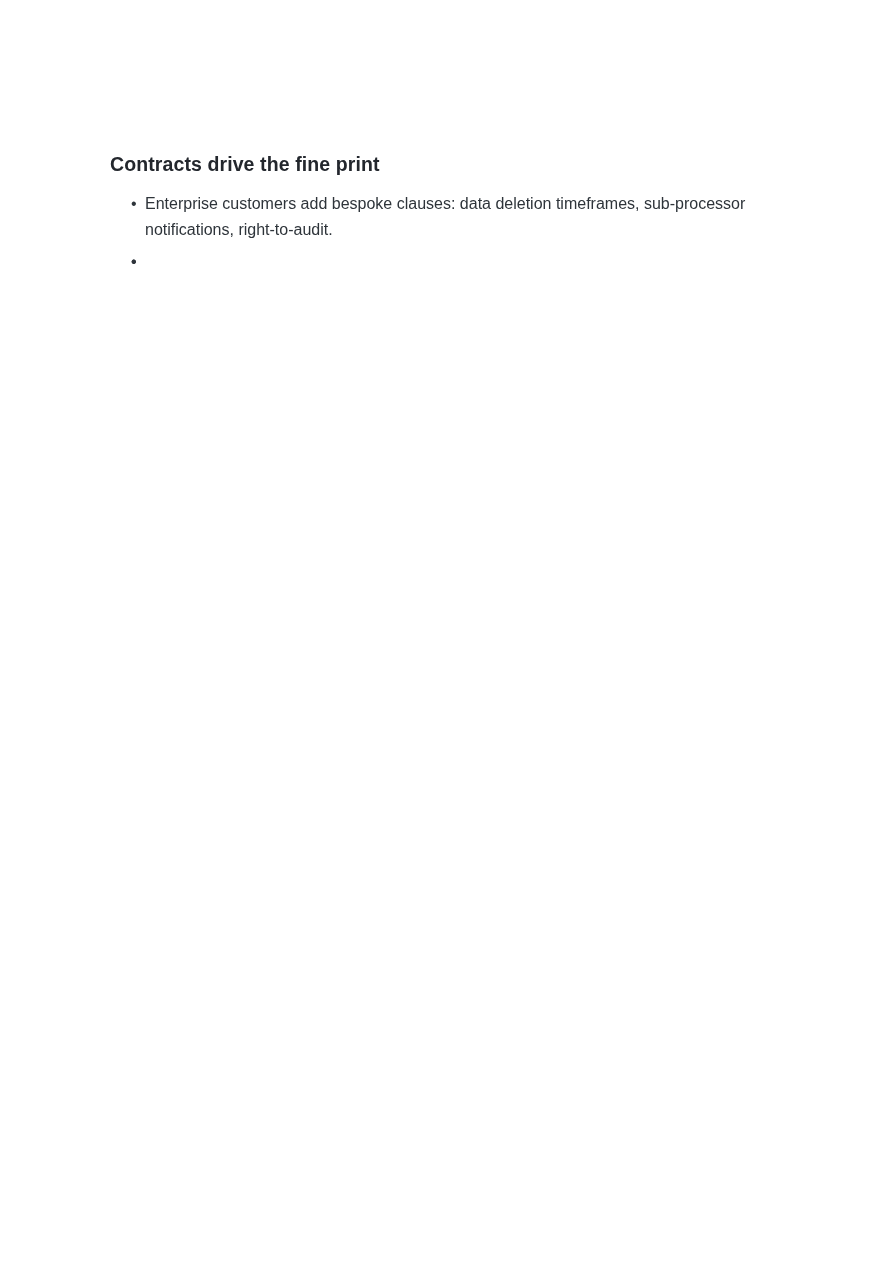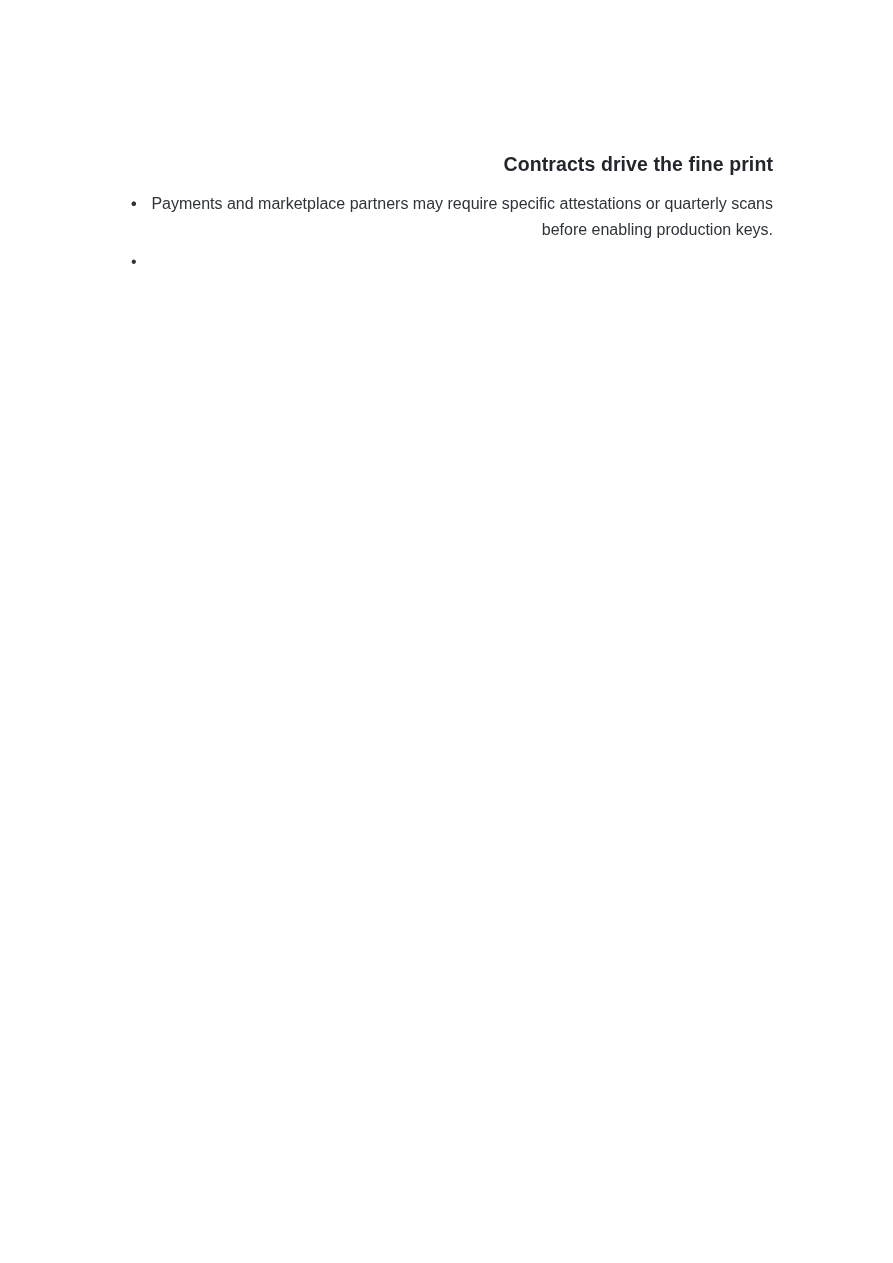--- a/index.html
+++ b/index.html
@@ -15,21 +15,20 @@
     overflow: hidden;
   }
   .page {
     width: 893px;
     height: 1263px;
     background: #ffffff;
   }
   .content {
     padding: 152px 0 0 110px;
     width: 773px; 
-    text-align: right;
   }
   h2.section-heading {
     margin: 0;
     font-size: 19.5px;
     line-height: 24px;
     font-weight: 700;
     color: #23272d;
     letter-spacing: 0.1px;
   }
   ul.bullet-list {
@@ -59,24 +58,24 @@
 <body>
 
 <div class="page">
   <div class="content">
 
     <h2 class="section-heading">Contracts drive the fine print</h2>
 
     <ul class="bullet-list">
       <li>
         <span class="bullet-dot">•</span>
+        <span>Enterprise customers add bespoke clauses: data deletion timeframes, sub-processor notifications, right-to-audit.</span>
       </li>
       <li>
         <span class="bullet-dot">•</span>
-        <span>Payments and marketplace partners may require specific attestations or quarterly scans before enabling production keys.</span>
       </li>
       <li>
         <span class="bullet-dot">•</span>
       </li>
     </ul>
 
   </div>
 </div>
 
 </body></html>

